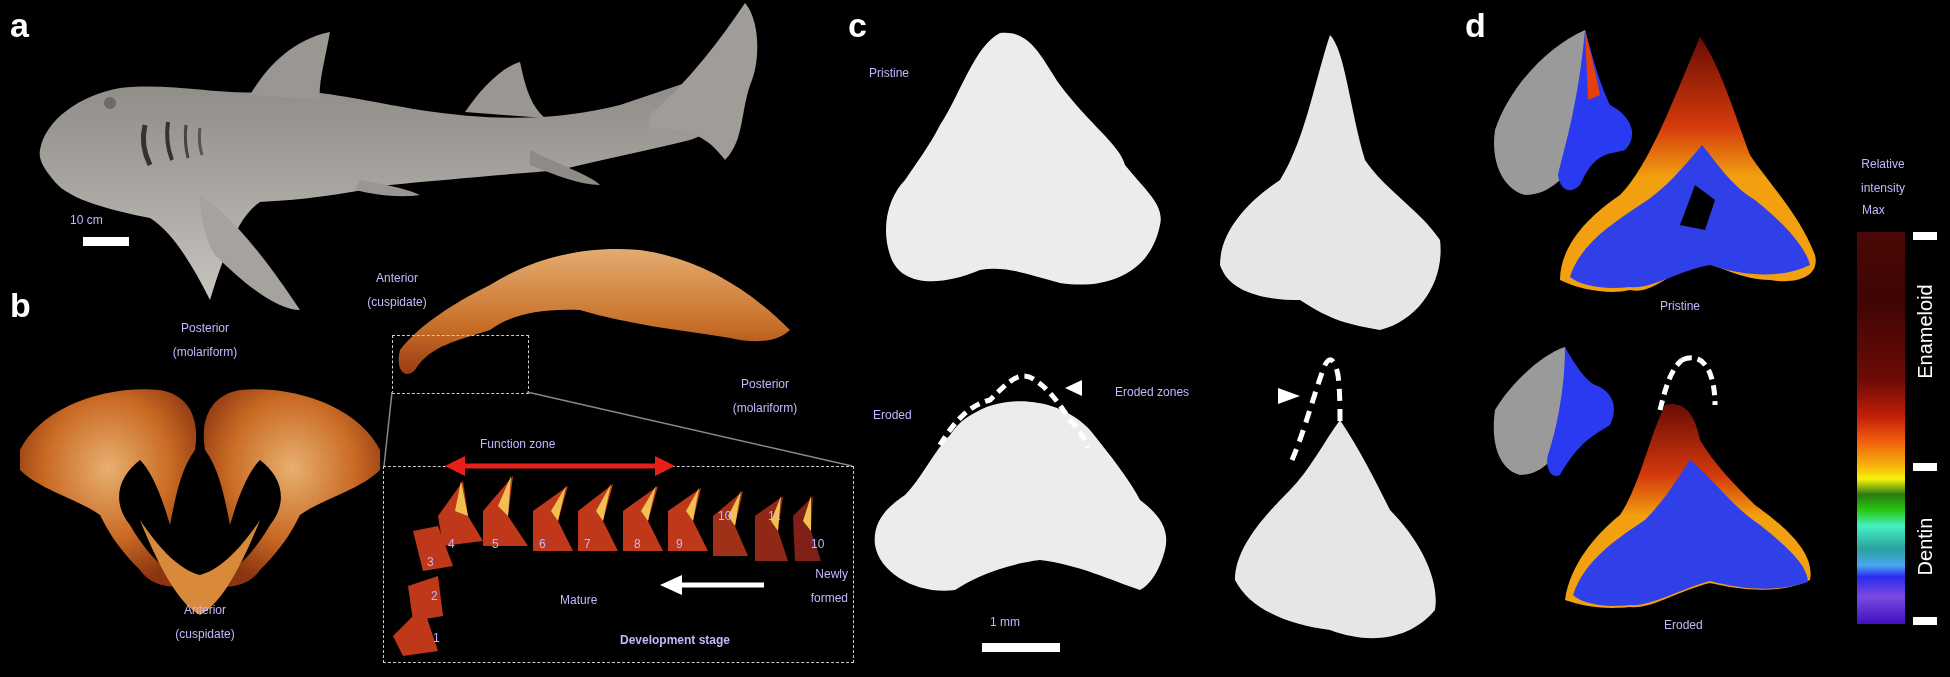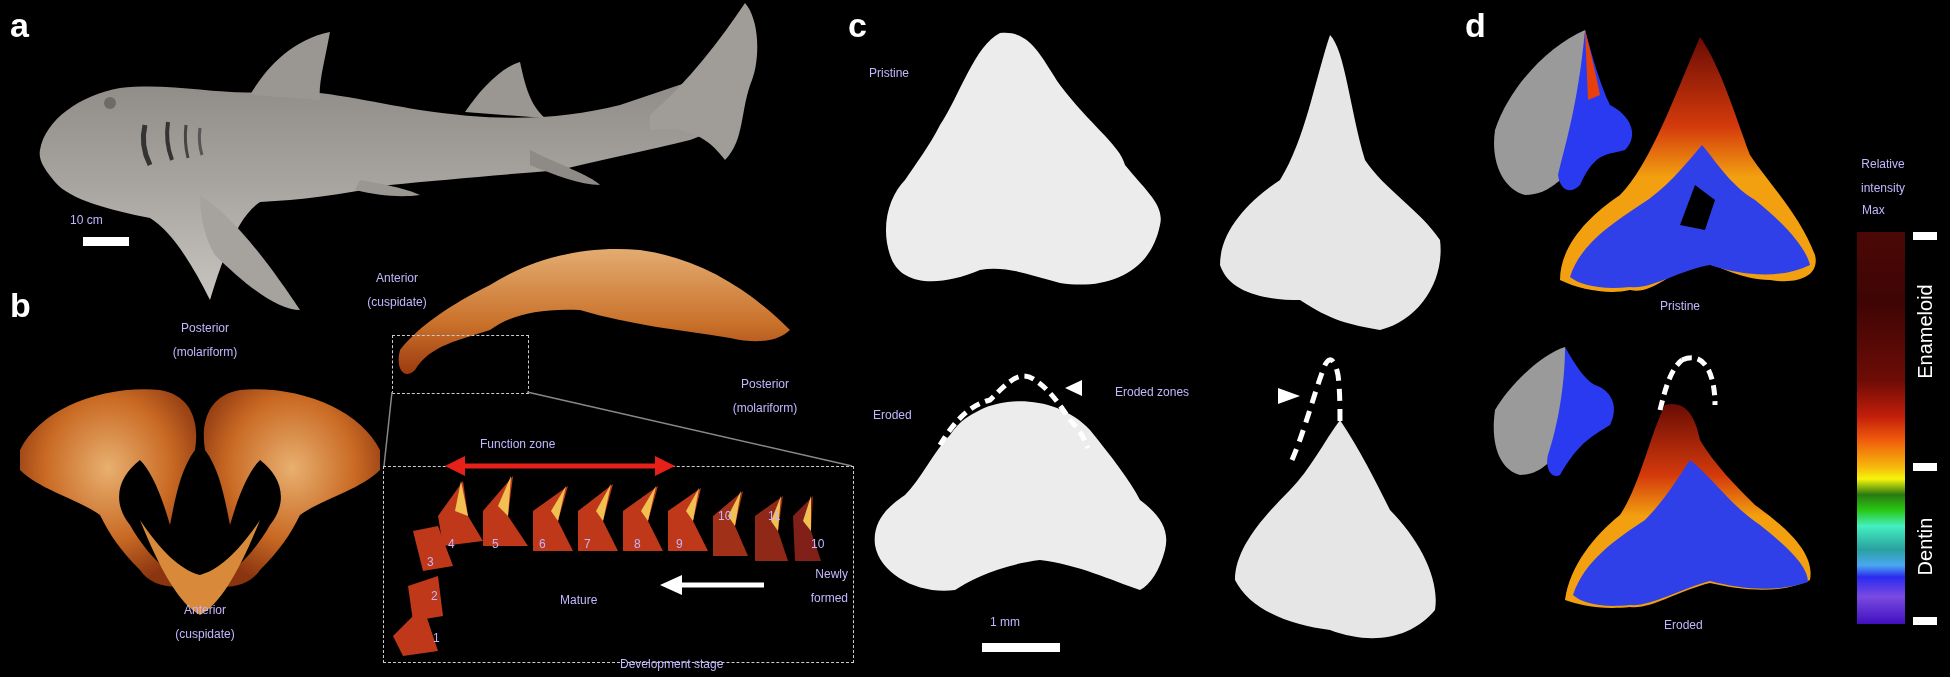--- a/index.html
+++ b/index.html
@@ -159,21 +159,21 @@
 
 <div class="lbl" style="left:560px;top:572px;margin-top:16px;">Mature</div>
 <svg width="110" height="20" style="left:660px;top:575px;">
   <line x1="20" y1="10" x2="104" y2="10" stroke="#fff" stroke-width="5"></line>
   <polygon points="0,10 22,0 22,20" fill="#fff"></polygon>
 </svg>
 <div class="lbl" style="left:776px;top:562px;width:72px;text-align:right;">
   <div>Newly</div>
   <div>formed</div>
 </div>
-<div class="lbl" style="left:620px;top:652px;">Development stage</div>
+<div class="lbl" style="left:620px;top:628px;font-weight:bold;">Development stage</div>
 
 <div class="panel-letter" style="left:848px;top:8px;">c</div>
 <div class="lbl lbl-l" style="left:869px;top:61px;">Pristine</div>
 
 <svg width="320" height="270" style="left:860px;top:25px;">
   <path d="M140,8 C170,5 180,30 200,60 C230,100 260,120 265,140 C285,165 305,180 300,200 C290,250 245,265 200,258 C170,250 145,240 120,245 C80,262 40,262 30,230 C20,200 30,170 45,155 C55,140 70,120 80,100 C100,70 115,20 140,8 Z" fill="#ececec"></path>
 </svg>
 <svg width="240" height="320" style="left:1210px;top:30px;">
   <path d="M120,5 C135,20 140,80 155,130 C175,160 210,180 230,210 C235,250 210,290 170,300 C140,295 120,290 90,270 C60,270 20,265 10,235 C10,200 40,170 70,150 C95,110 105,50 120,5 Z" fill="#e6e6e6"></path>
 </svg>

